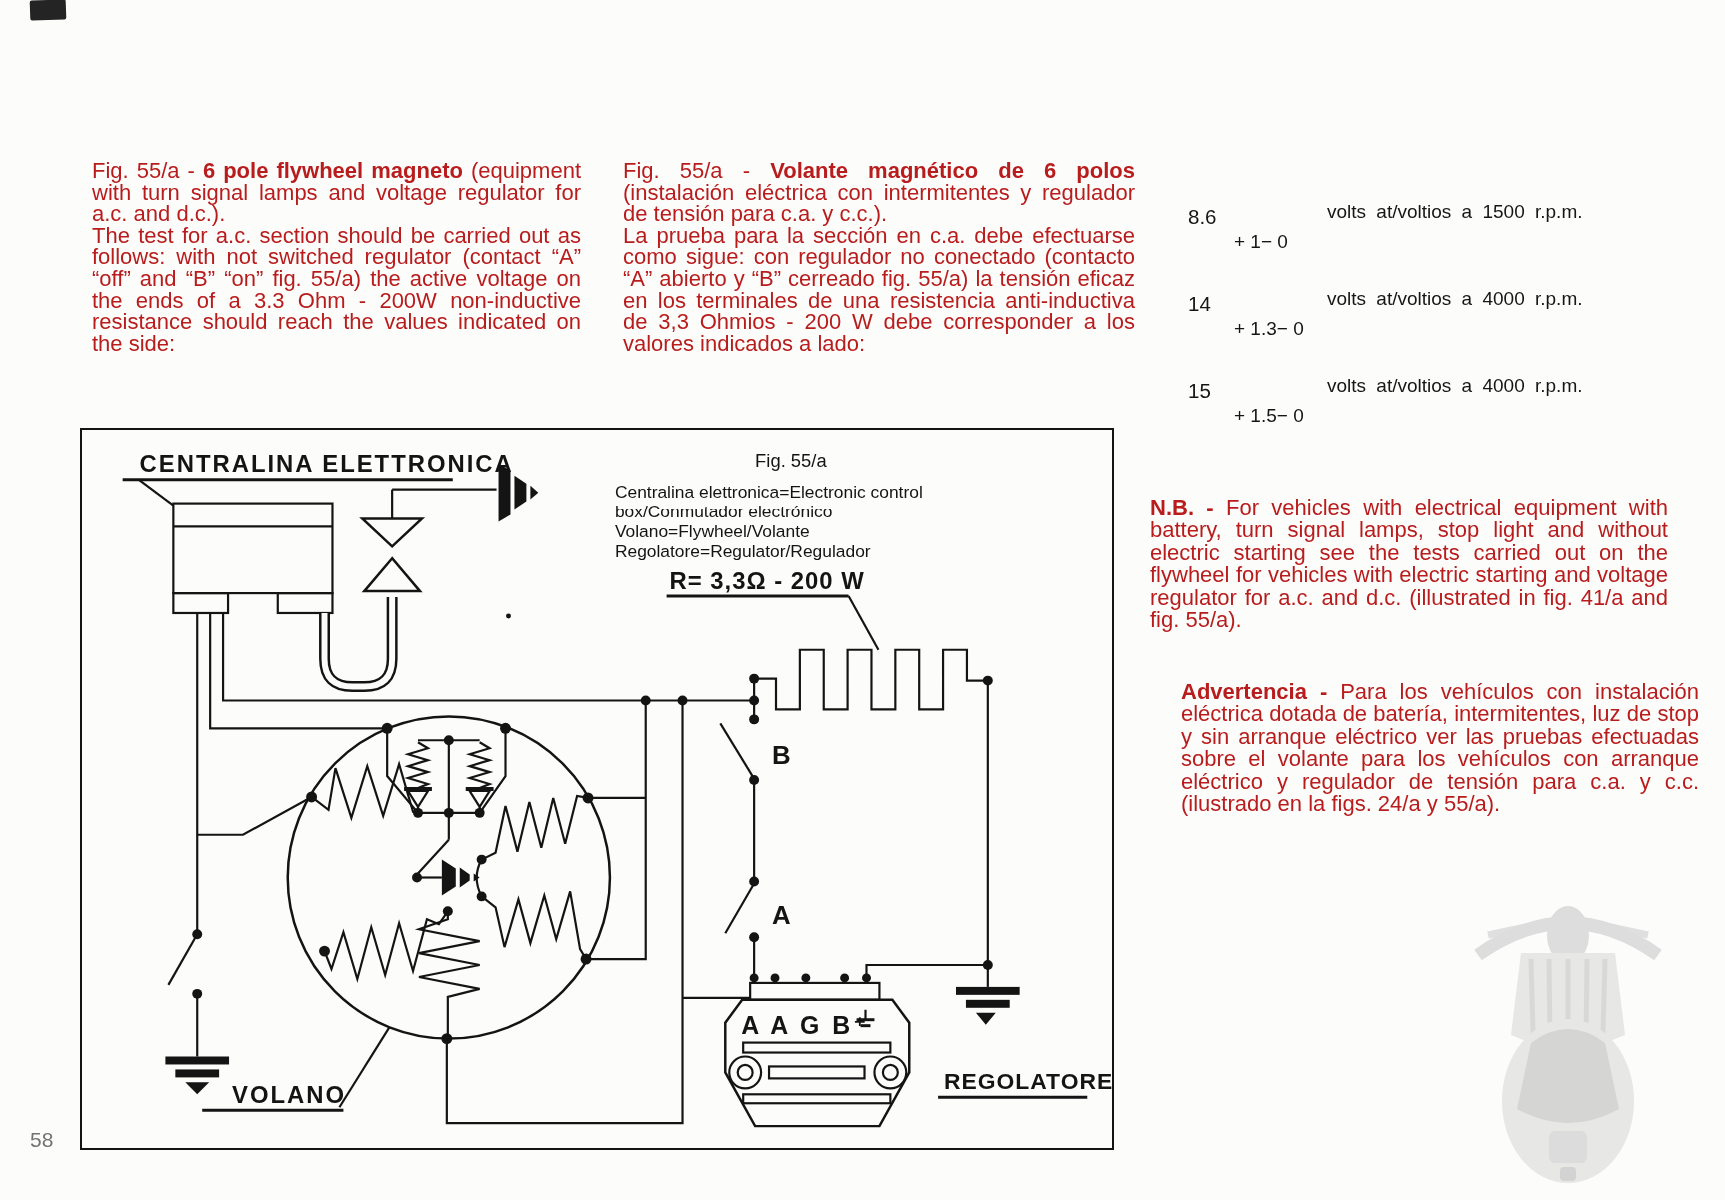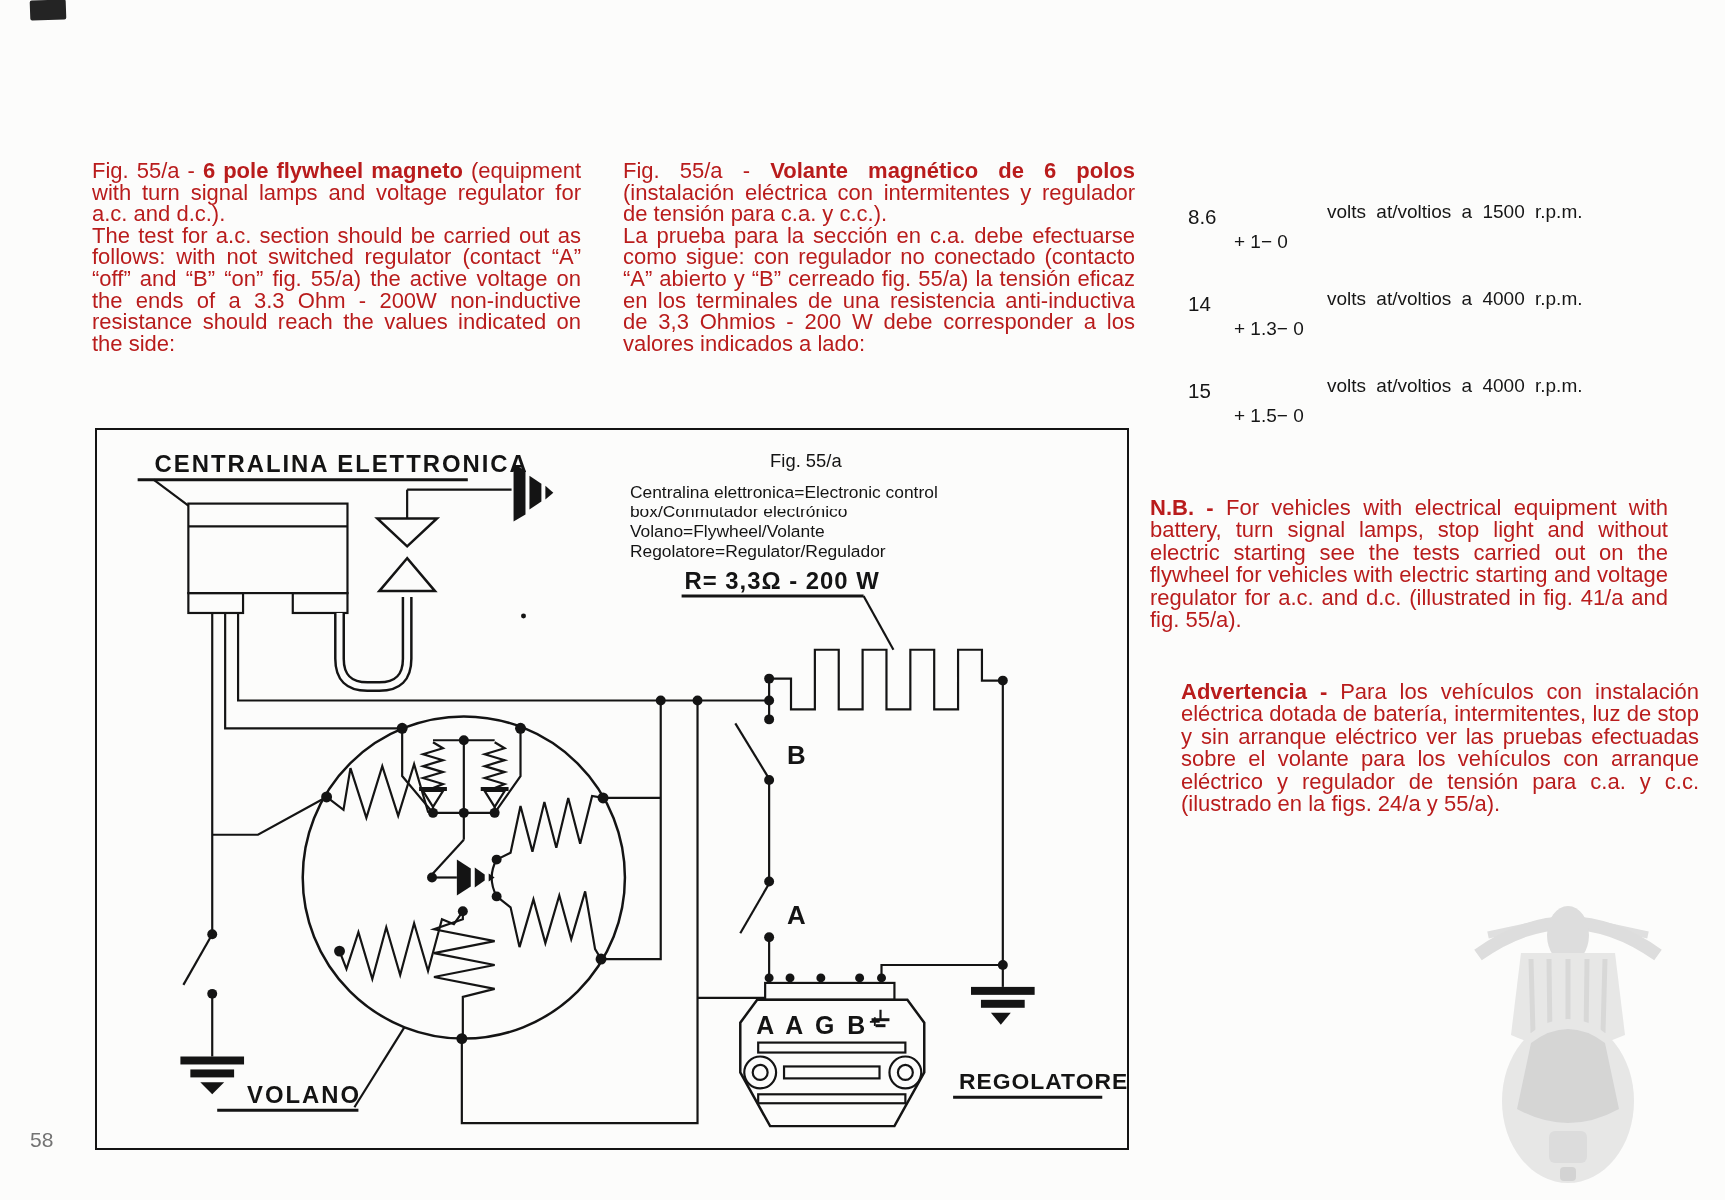--- a/index.html
+++ b/index.html
@@ -8,21 +8,21 @@
         font-family:"Liberation Sans","DejaVu Sans",sans-serif;color:#161616;}
   .para{position:absolute;font-size:22px;line-height:21.6px;text-align:justify;color:#b91c1c;}
   .para b{font-weight:700;}
   .corner-mark{position:absolute;left:30px;top:0;width:36px;height:20px;background:#242424;
         border-radius:2px;transform:rotate(-2deg);}
   .vrow{position:absolute;width:470px;height:66px;}
   .vrow .num{position:absolute;left:0;top:24px;font-size:20.5px;text-align:right;}
   .vrow .tol{position:absolute;left:46px;top:3px;font-size:19px;line-height:19px;margin-top:48px;}
   .vrow .tol .minus{margin-top:18px;}
   .vrow .vtext{position:absolute;left:139px;top:20px;font-size:19px;word-spacing:5px;white-space:nowrap;}
-  #diagram-box{position:absolute;left:95px;top:428px;width:1034px;height:722px;border:2.5px solid #141414;box-sizing:border-box;}
+  #diagram-box{position:absolute;left:80px;top:428px;width:1034px;height:722px;border:2.5px solid #141414;box-sizing:border-box;}
   #diagram-box svg{display:block;width:100%;height:100%;}
   .pageno{position:absolute;left:30px;top:1128px;font-size:21px;color:#737373;}
   .wm-text{position:absolute;left:1452px;top:1011px;font-size:33px;font-weight:700;color:#3d3d3d;opacity:.88;letter-spacing:.5px;white-space:nowrap;}
   .wm-img{position:absolute;left:1443px;top:883px;}
   svg text{font-family:"Liberation Sans","DejaVu Sans",sans-serif;fill:#141414;}
 </style>
 </head>
 <body>
 
 <div id="page">

